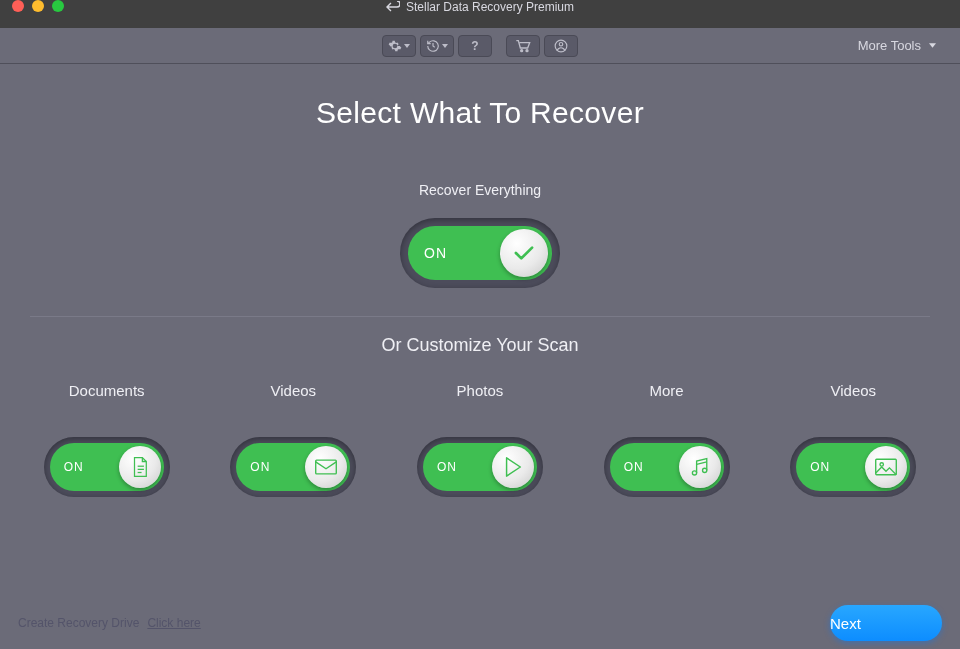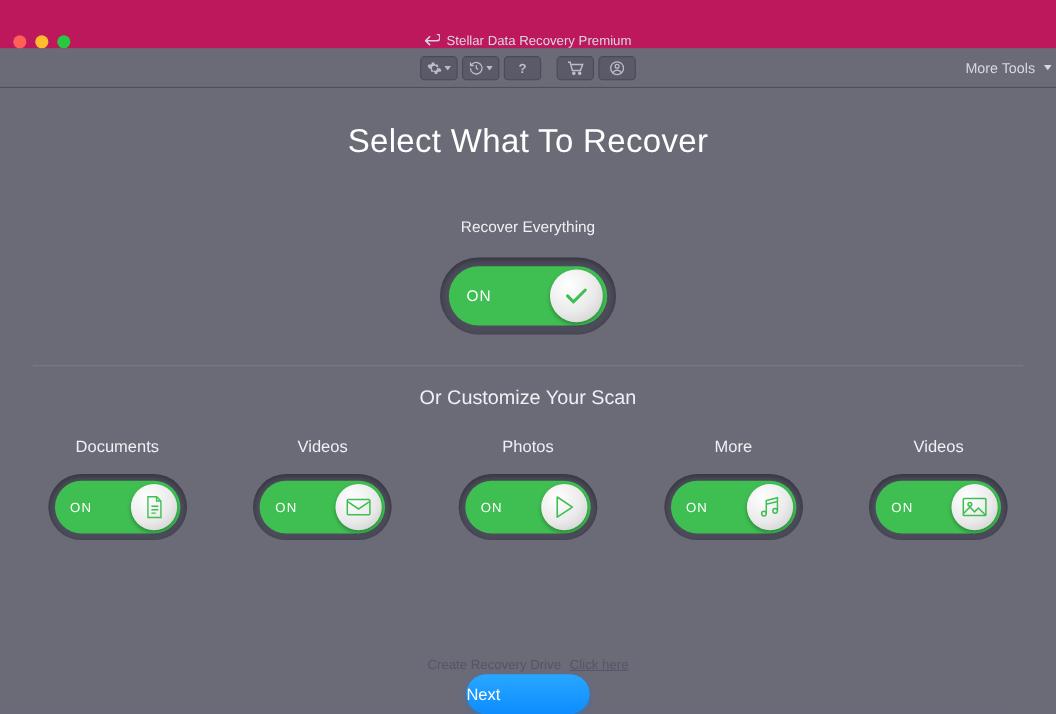--- a/index.html
+++ b/index.html
@@ -6,24 +6,24 @@
     body {
       width: 960px;
       height: 649px;
       background: #6b6b78;
       font-family: -apple-system, BlinkMacSystemFont, "Helvetica Neue", Arial, sans-serif;
       overflow: hidden;
       position: relative;
       color: #e8e8ee;
     }
     .titlebar {
-      height: 44px;
-      background: #be185d;
-      display: flex;
-      align-items: flex-end;
+      height: 28px;
+      background: #404040;
+      display: flex;
+      align-items: flex-start;
       position: relative;
     }
     .traffic-lights {
       display: flex;
       gap: 8px;
       padding-left: 12px;
     }
     .light { width: 12px; height: 12px; border-radius: 50%; }
     .light.red { background: #ff5f57; }
     .light.yellow { background: #febc2e; }
@@ -60,21 +60,21 @@
       display: flex;
       align-items: center;
       justify-content: center;
       color: #bdbdc8;
       cursor: pointer;
     }
     .tool-btn.wgear { width: 34px; }
     .tool-sep { width: 14px; }
     .tool-right {
       position: absolute;
-      right: 4px;
+      right: 24px;
       display: flex;
       align-items: center;
       gap: 8px;
       color: #d8d8e0;
       font-size: 13px;
       cursor: pointer;
       padding-left: 32px;
     }
     .main {
       padding-top: 32px;
@@ -147,21 +147,21 @@
     }
     .cat {
       display: flex;
       flex-direction: column;
       align-items: center;
       width: 180px;
     }
     .cat-label {
       color: #efeff4;
       font-size: 15px;
-      margin-bottom: 16px;
+      margin-bottom: 38px;
     }
     .sm-toggle-wrap {
       width: 126px;
       height: 60px;
       background: #4c4c5b;
       border-radius: 32px;
       display: flex;
       align-items: center;
       padding: 6px;
       box-shadow: inset 0 2px 6px rgba(0,0,0,.35);
@@ -196,21 +196,20 @@
     .footer {
       position: absolute;
       bottom: 0;
       left: 0;
       right: 0;
       height: 52px;
       display: flex;
       align-items: center;
       justify-content: space-between;
       padding: 0 18px;
-      flex-direction: column;
     }
     .recovery-link {
       font-size: 12px;
       color: #54546a;
       display: flex;
       gap: 8px;
     }
     .recovery-link .click {
       text-decoration: underline;
       cursor: pointer;

